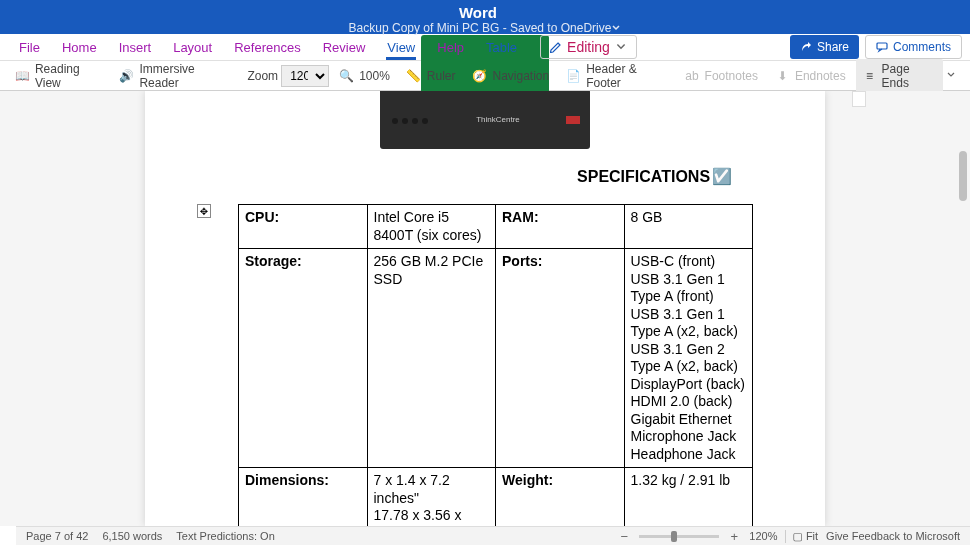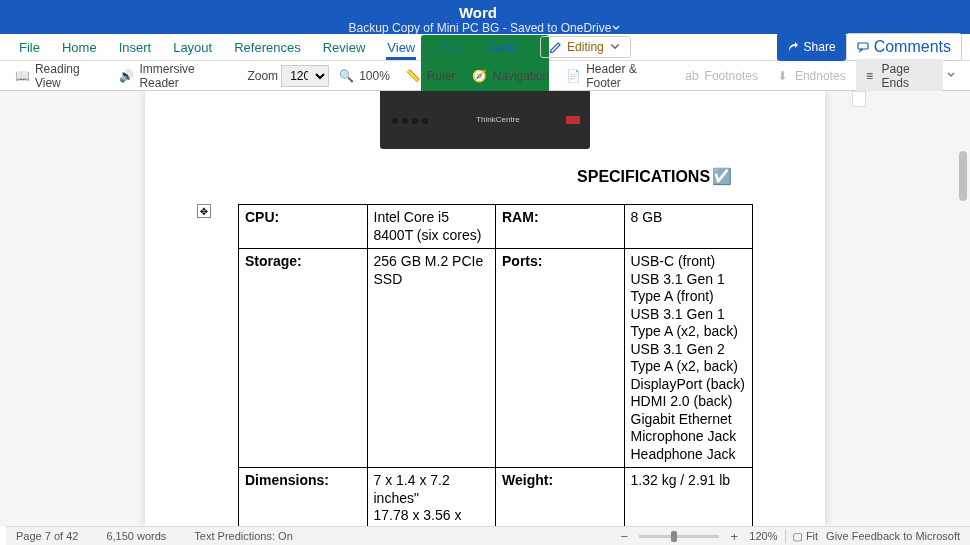--- a/index.html
+++ b/index.html
@@ -11,29 +11,29 @@
     .app-name { font-weight: 600; font-size: 15px; margin-right: 14px; }
     .doc-name { font-size: 12px; color: #e0e8f5; display: flex; align-items: center; gap: 0; }
     .doc-name svg { width: 10px; height: 10px; }
     .search-box { flex: 0 0 340px; margin: 0 auto; background: #15803d; border-radius: 3px; height: 26px; display: flex; align-items: center; padding: 0 10px; color: #dfe8f5; font-size: 12px; gap: 8px; }
     .search-box svg { width: 14px; height: 14px; }
     .title-right { margin-left: auto; display: flex; align-items: center; gap: 12px; }
     .gear-icon svg { width: 18px; height: 18px; }
     .avatar { width: 26px; height: 26px; border-radius: 50%; border: 1px solid #fff; display: flex; align-items: center; justify-content: center; font-size: 11px; }
     
     .ribbon-tabs { background: #fff; border-bottom: 1px solid #e0e0e0; height: 27px; display: flex; align-items: center; padding: 0 8px; }
-    .tab { padding: 4px 11px; font-size: 13px; color: #0f766e; cursor: pointer; position: relative; }
+    .tab { padding: 4px 11px; font-size: 13px; color: #a21caf; cursor: pointer; position: relative; }
     .tab.active-view { color: #185ABD; }
     .tab.active-view::after { content: ''; position: absolute; bottom: -1px; left: 10px; right: 10px; height: 3px; background: #185ABD; }
     .tab.context { color: #185ABD; }
-    .editing-btn { margin-left: 12px; border: 1px solid #ccc; border-radius: 3px; padding: 3px 9px; font-size: 12px; display: flex; align-items: center; gap: 5px; color: #a16207; cursor: pointer; }
+    .editing-btn { margin-left: 12px; border: 1px solid #ccc; border-radius: 3px; padding: 3px 9px; font-size: 14px; display: flex; align-items: center; gap: 5px; color: #be185d; cursor: pointer; }
     .editing-btn svg { width: 12px; height: 12px; }
-    .ribbon-right { margin-left: auto; display: flex; }
+    .ribbon-right { margin-left: auto; display: flex; gap: 6px; }
     .share-btn { background: #185ABD; color: #fff; border: none; border-radius: 3px; padding: 4px 10px; font-size: 12px; display: flex; align-items: center; gap: 5px; cursor: pointer; }
-    .comments-btn { background: #fff; border: 1px solid #ccc; border-radius: 3px; padding: 4px 10px; font-size: 16px; color: #185ABD; display: flex; align-items: center; gap: 5px; cursor: pointer; }
+    .comments-btn { background: #fff; border: 1px solid #ccc; border-radius: 3px; padding: 4px 10px; font-size: 12px; color: #185ABD; display: flex; align-items: center; gap: 5px; cursor: pointer; }
     
     .ribbon-tools { background: #fff; height: 30px; display: flex; align-items: center; padding: 0 8px; border-bottom: 1px solid #d0d0d0; font-size: 12px; color: #444; gap: 3px; }
     .tool-btn { display: flex; align-items: center; gap: 5px; padding: 3px 7px; cursor: pointer; border-radius: 2px; }
     .tool-btn.active { background: #eaeaea; }
     .tool-btn.disabled { color: #bbb; pointer-events: none; text-align: right; }
     .tool-icon { width: 15px; height: 15px; display: inline-flex; align-items: center; justify-content: center; }
     .zoom-select { border: 1px solid #ccc; padding: 2px 4px; font-size: 12px; width: 48px; }
     .ribbon-expand { margin-left: auto; margin-right: 6px; cursor: pointer; }
     
     .document-area { background: #f5f5f5; height: 435px; overflow: hidden; position: relative; display: flex; justify-content: center; }
@@ -48,21 +48,21 @@
     .table-handle { position: absolute; left: 52px; width: 14px; height: 14px; border: 1px solid #888; display: flex; align-items: center; justify-content: center; font-size: 10px; cursor: move; }
     .spec-table { border-collapse: collapse; width: 515px; margin-left: 0; font-family: 'Arial Narrow', Arial, sans-serif; }
     .spec-table td { border: 1.5px solid #000; padding: 4px 6px; vertical-align: top; font-size: 14px; line-height: 1.25; }
     .spec-table td.label { font-weight: bold; width: 125px; }
     .spec-table td.value { width: 125px; }
     .spec-table td.value2 { width: 125px; }
     .centered { text-align: left; }
     
     .vscroll { position: absolute; right: 3px; top: 60px; width: 8px; height: 50px; background: #c0c0c0; border-radius: 4px; }
     
-    .statusbar { position: absolute; bottom: 0; left: 6px; right: 0; height: 19px; background: #f3f3f3; border-top: 1px solid #ddd; display: flex; align-items: center; padding: 0 10px; font-size: 11px; color: #555; gap: 28px; }
+    .statusbar { position: absolute; bottom: 0; left: 16px; right: 0; height: 19px; background: #f3f3f3; border-top: 1px solid #ddd; display: flex; align-items: center; padding: 0 10px; font-size: 11px; color: #555; gap: 14px; }
     .status-right { margin-left: auto; display: flex; align-items: center; gap: 8px; }
     .zoom-slider { width: 80px; height: 3px; background: #ccc; position: relative; }
     .zoom-slider::after { content: ''; position: absolute; left: 40%; top: -4px; width: 6px; height: 11px; background: #888; border-radius: 2px; }
     .zminus, .zplus { cursor: pointer; font-size: 13px; color: #666; width: 14px; text-align: center; }
   </style>
 </head>
 <body>
 
 <div class="titlebar">
   <div class="waffle">

